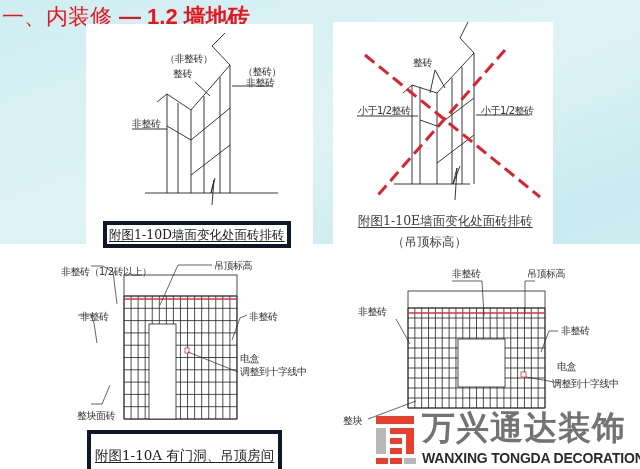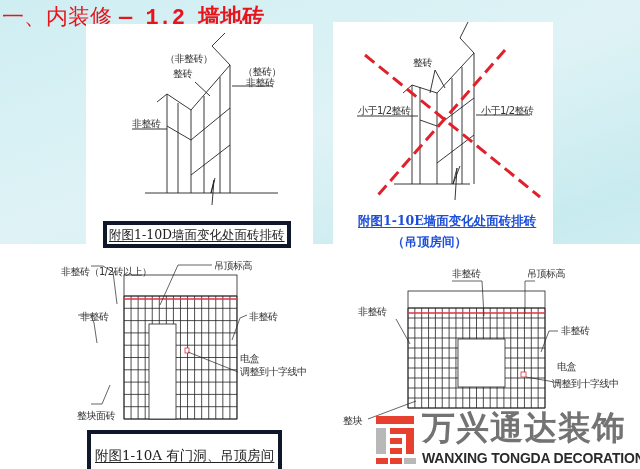--- a/index.html
+++ b/index.html
@@ -5,34 +5,34 @@
   html, body { margin:0; padding:0; }
   body {
     width:640px; height:469px; overflow:hidden; position:relative;
     background: linear-gradient(160deg, #cfeef2 0%, #dff3f6 35%, #c8ebef 60%, #e6f6f8 100%);
     font-family: "DejaVu Sans", sans-serif;
   }
   .title {
     position:absolute; left:2px; top:2px; height:30px; line-height:30px;
     color:#e8141c; font-size:22px; white-space:nowrap;
   }
-  .title .num { font-family:Liberation Mono, monospace; font-weight:bold; }
+  .title .num { font-family:Liberation Sans, sans-serif; font-weight:bold; }
   .panel { position:absolute; background:#fff; }
   .svgwrap { position:absolute; left:0; top:0; }
   .lbl {
     position:absolute; font-size:10px; color:#333; white-space:nowrap;
     font-family:"DejaVu Sans", sans-serif; letter-spacing:-0.5px;
   }
   .caption-box {
     position:absolute; border:4px solid #0f172a; background:#fff;
     font-family:"DejaVu Serif", serif; color:#222; white-space:nowrap;
     text-decoration: underline; text-underline-offset:2px;
   }
   .caption-plain {
-    position:absolute; font-family:"DejaVu Serif", serif; color:#1d4ed8; white-space:nowrap;font-weight:bold;
+    position:absolute; font-family:"DejaVu Serif", serif; color:#404040; white-space:nowrap;
   }
   .logo { position:absolute; left:372px; top:412px; width:260px; height:56px; }
   .logo-cn {
     position:absolute; left:50px; top:-6px; font-size:33px; font-weight:bold; color:#737373;
     letter-spacing:1px; white-space:nowrap; font-family:"DejaVu Sans", sans-serif;
   }
   .logo-en {
     position:absolute; left:50px; top:38px; font-size:14px; font-weight:bold; color:#2a2a2a;
     white-space:nowrap; font-family:"Liberation Sans", sans-serif; letter-spacing:-0.2px;
   }
@@ -211,21 +211,21 @@
 <div class="lbl" style="left:173px; top:67px;">整砖</div>
 <div class="lbl" style="left:243px; top:65px;">（整砖）</div>
 <div class="lbl" style="left:246px; top:76px;">非整砖</div>
 <div class="lbl" style="left:132px; top:117px;">非整砖</div>
 <div class="caption-box" style="left:103px; top:221px; font-size:12.5px; padding:1px 2px; line-height:17px;">附图1-10D墙面变化处面砖排砖</div>
 
 <div class="lbl" style="left:413px; top:56px;">整砖</div>
 <div class="lbl" style="left:358px; top:104px;">小于1/2整砖</div>
 <div class="lbl" style="left:481px; top:104px;">小于1/2整砖</div>
 <div class="caption-plain" style="left:358px; top:213px; font-size:12.5px; text-decoration:underline; text-underline-offset:2px;">附图1-10E墙面变化处面砖排砖</div>
-<div class="caption-plain" style="left:392px; top:234px; font-size:12.5px;">（吊顶房间）</div>
+<div class="caption-plain" style="left:392px; top:234px; font-size:12.5px;">（吊顶标高）</div>
 
 <div class="lbl" style="left:49px; top:265px;margin-left:12px;">非整砖（1/2砖以上）</div>
 <div class="lbl" style="left:214px; top:259px;">吊顶标高</div>
 <div class="lbl" style="left:80px; top:310px;">非整砖</div>
 <div class="lbl" style="left:249px; top:310px;">非整砖</div>
 <div class="lbl" style="left:240px; top:352px;">电盒</div>
 <div class="lbl" style="left:240px; top:365px;">调整到十字线中</div>
 <div class="lbl" style="left:77px; top:397px;margin-top:12px;">整块面砖</div>
 <div class="caption-box" style="left:87px; top:430px; font-size:13.5px; padding:12px 4px; line-height:19px;">附图1-10A 有门洞、吊顶房间</div>
 

